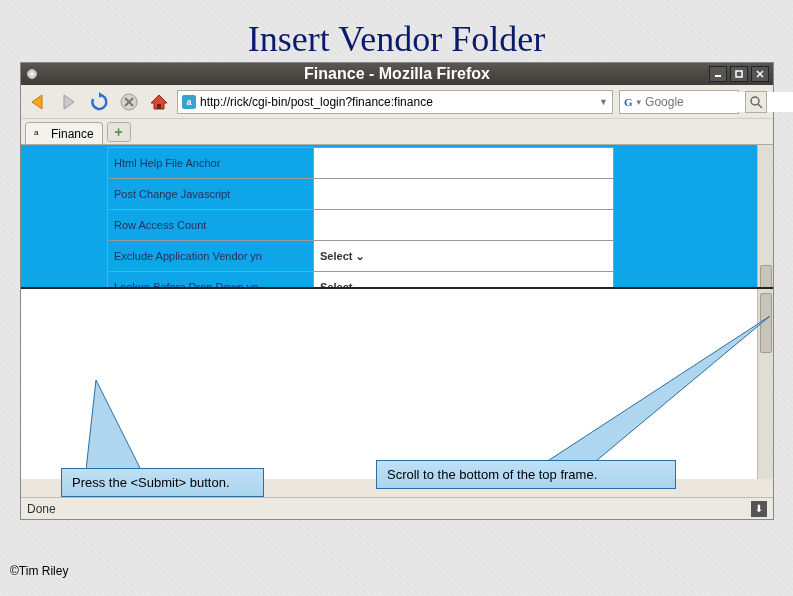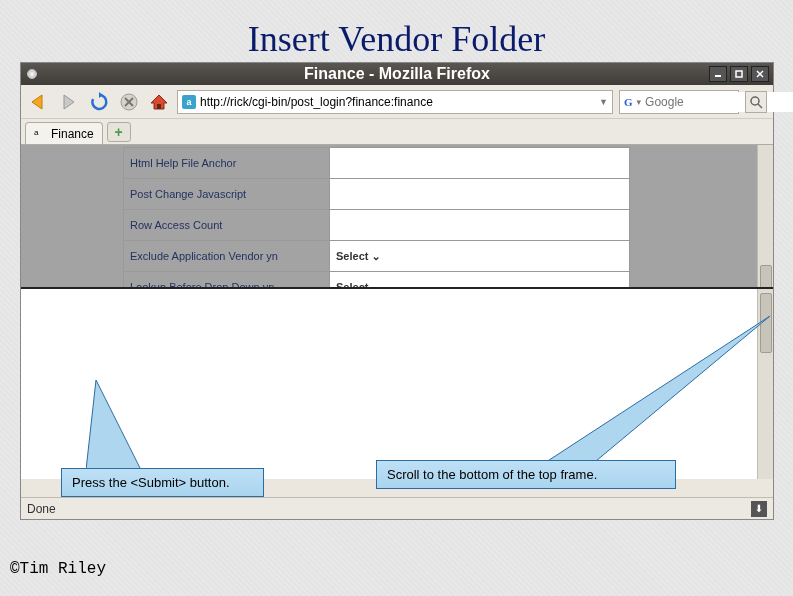--- a/index.html
+++ b/index.html
@@ -195,25 +195,24 @@
     display: flex;
     align-items: center;
     justify-content: center;
     color: #4a9c4a;
     font-size: 14px;
     font-weight: bold;
     cursor: pointer;
     margin-bottom: 2px;
   }
   .content-area {
-    background: #a3a3a3;
+    background: #0ea5e9;
     position: relative;
     height: 220px;
     display: flex;
-    padding-left: 16px;
   }
   .left-col {
     width: 86px;
     border-right: none;
     padding-top: 144px;
     font-size: 12px;
   }
   .left-col .chk-row {
     display: flex;
     align-items: center;
@@ -373,22 +372,22 @@
   .callout-arrow-right {
     position: absolute;
     left: 540px;
     top: 316px;
     z-index: 4;
   }
   .copyright {
     position: absolute;
     left: 10px;
     bottom: 18px;
-    font-family: Liberation Mono, monospace;
-    font-size: 16px;
+    font-family: Liberation Sans, sans-serif;
+    font-size: 12px;
     color: #000;
     z-index: 3;
   }
   .browser-window { height: 458px; }
 </style>
 </head>
 <body>
 
 <div class="page-bg"></div>
 

